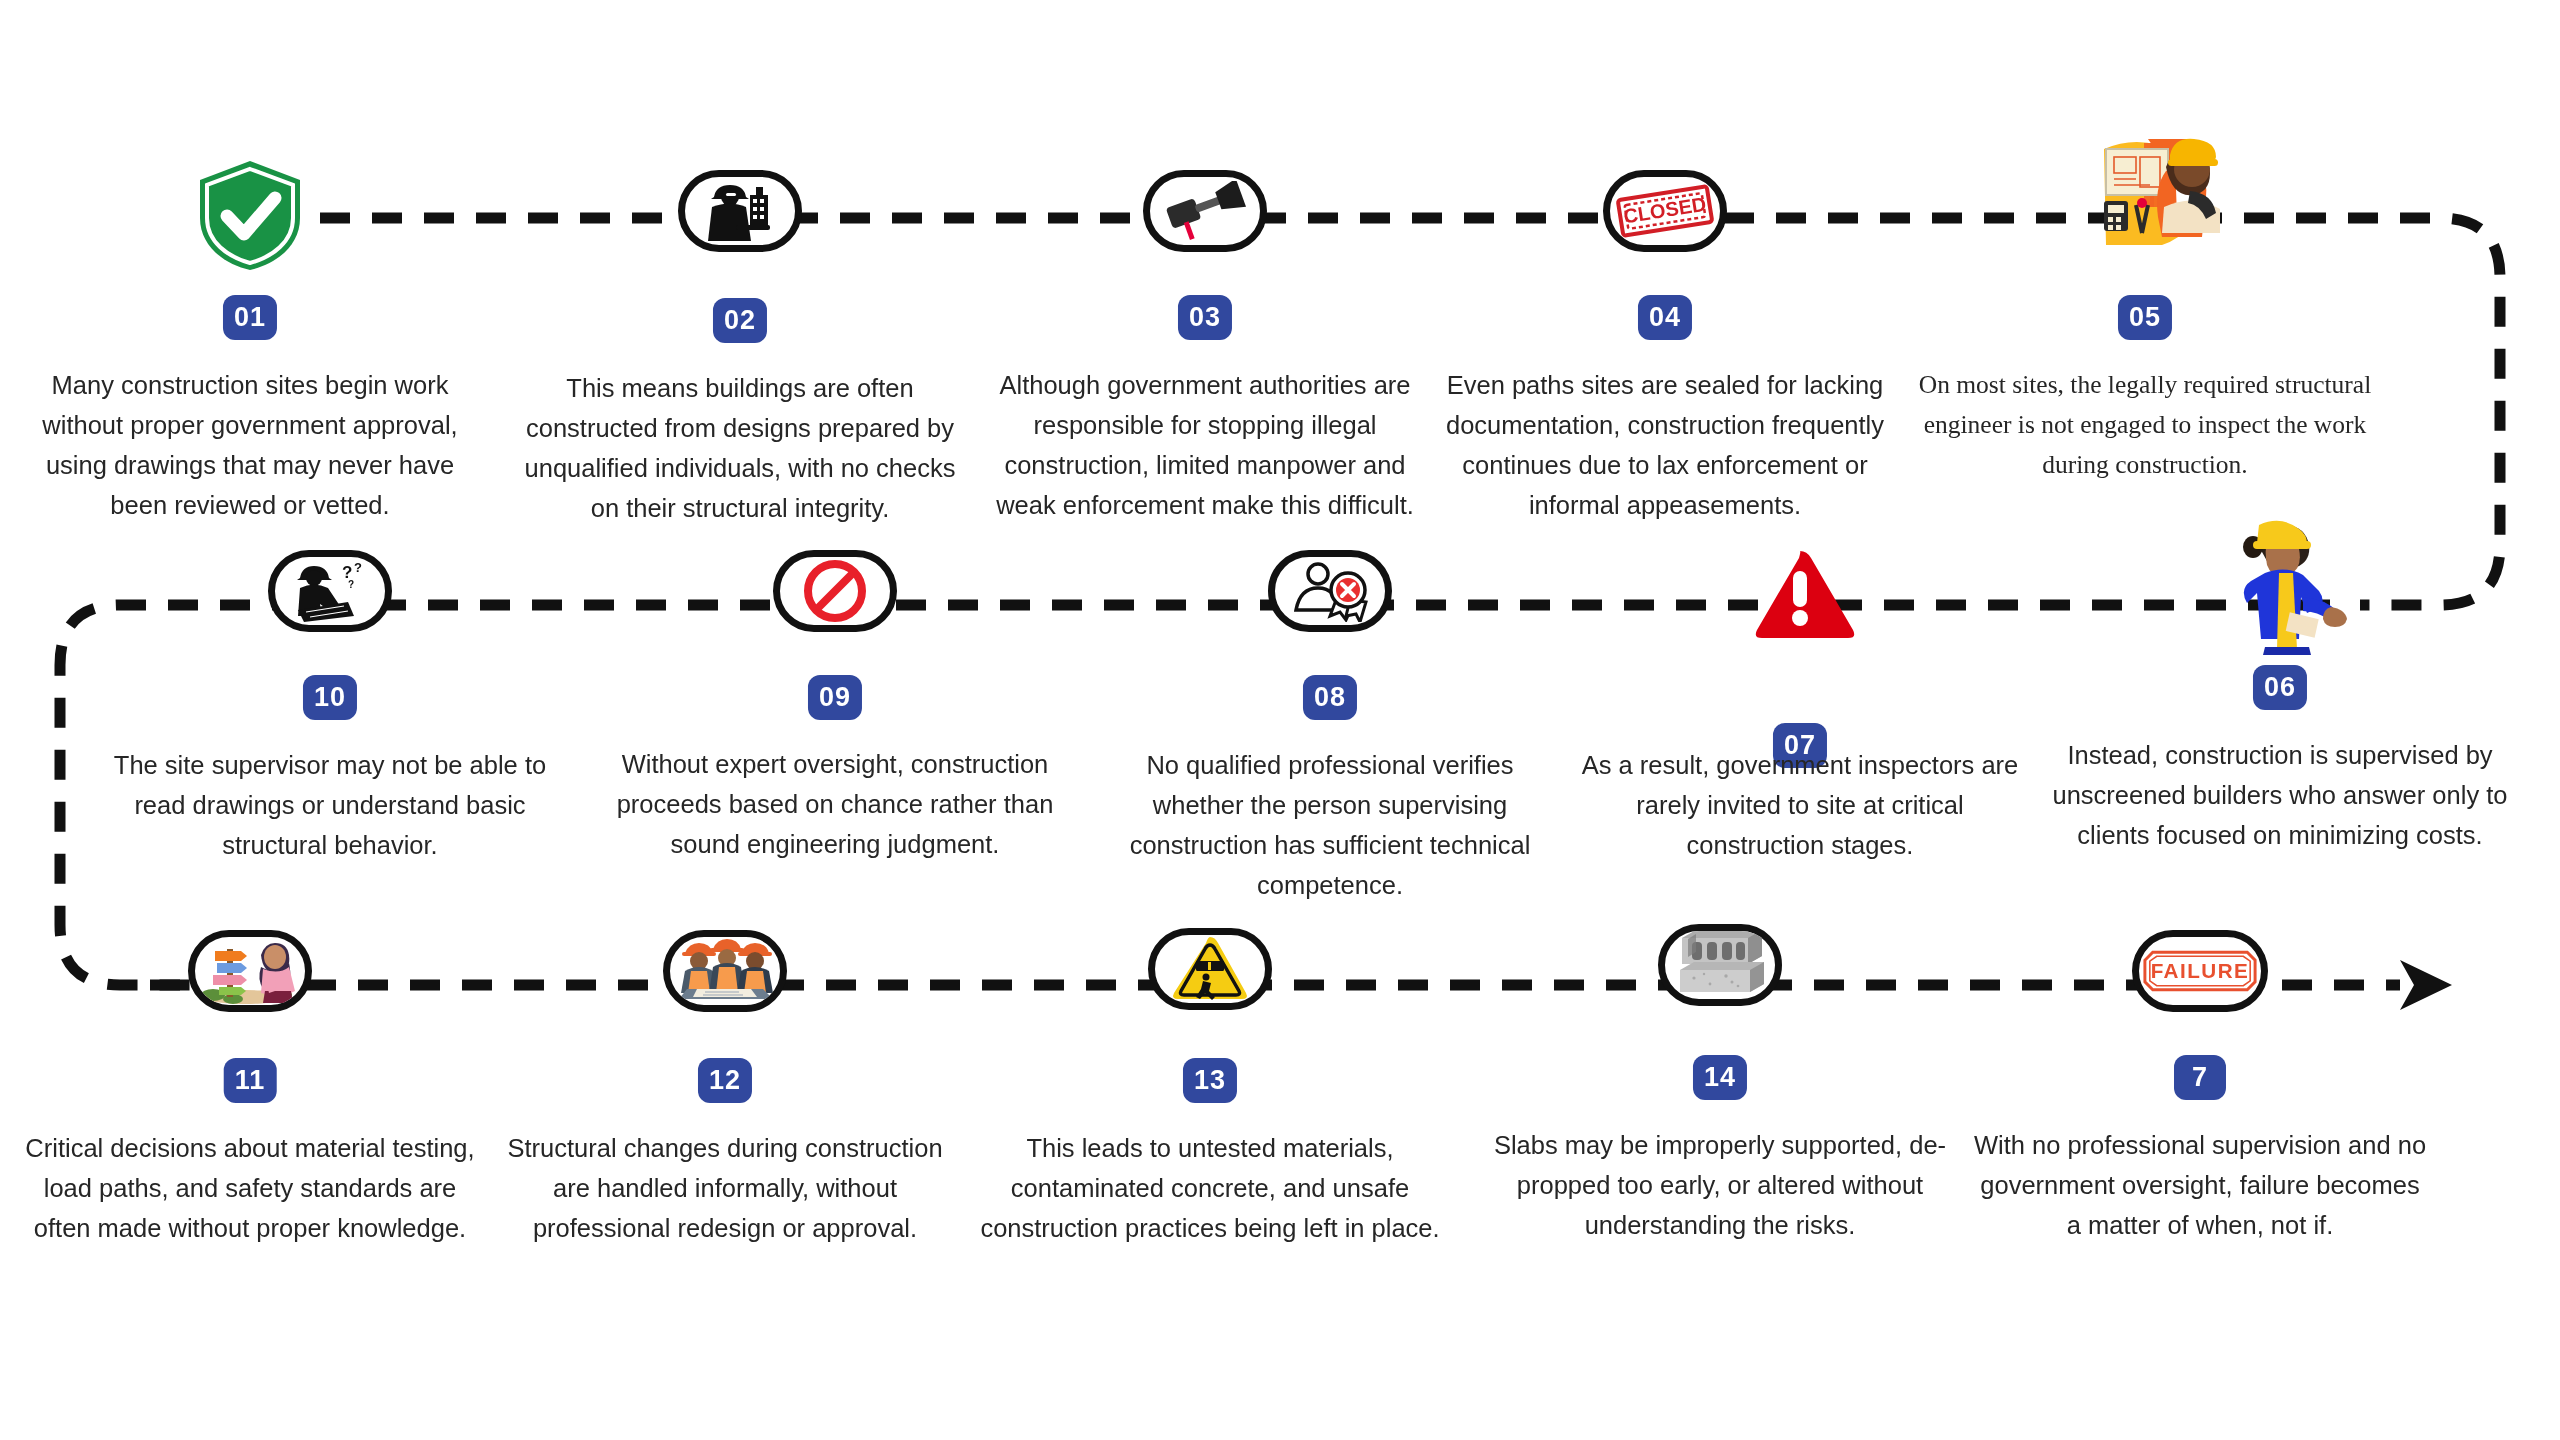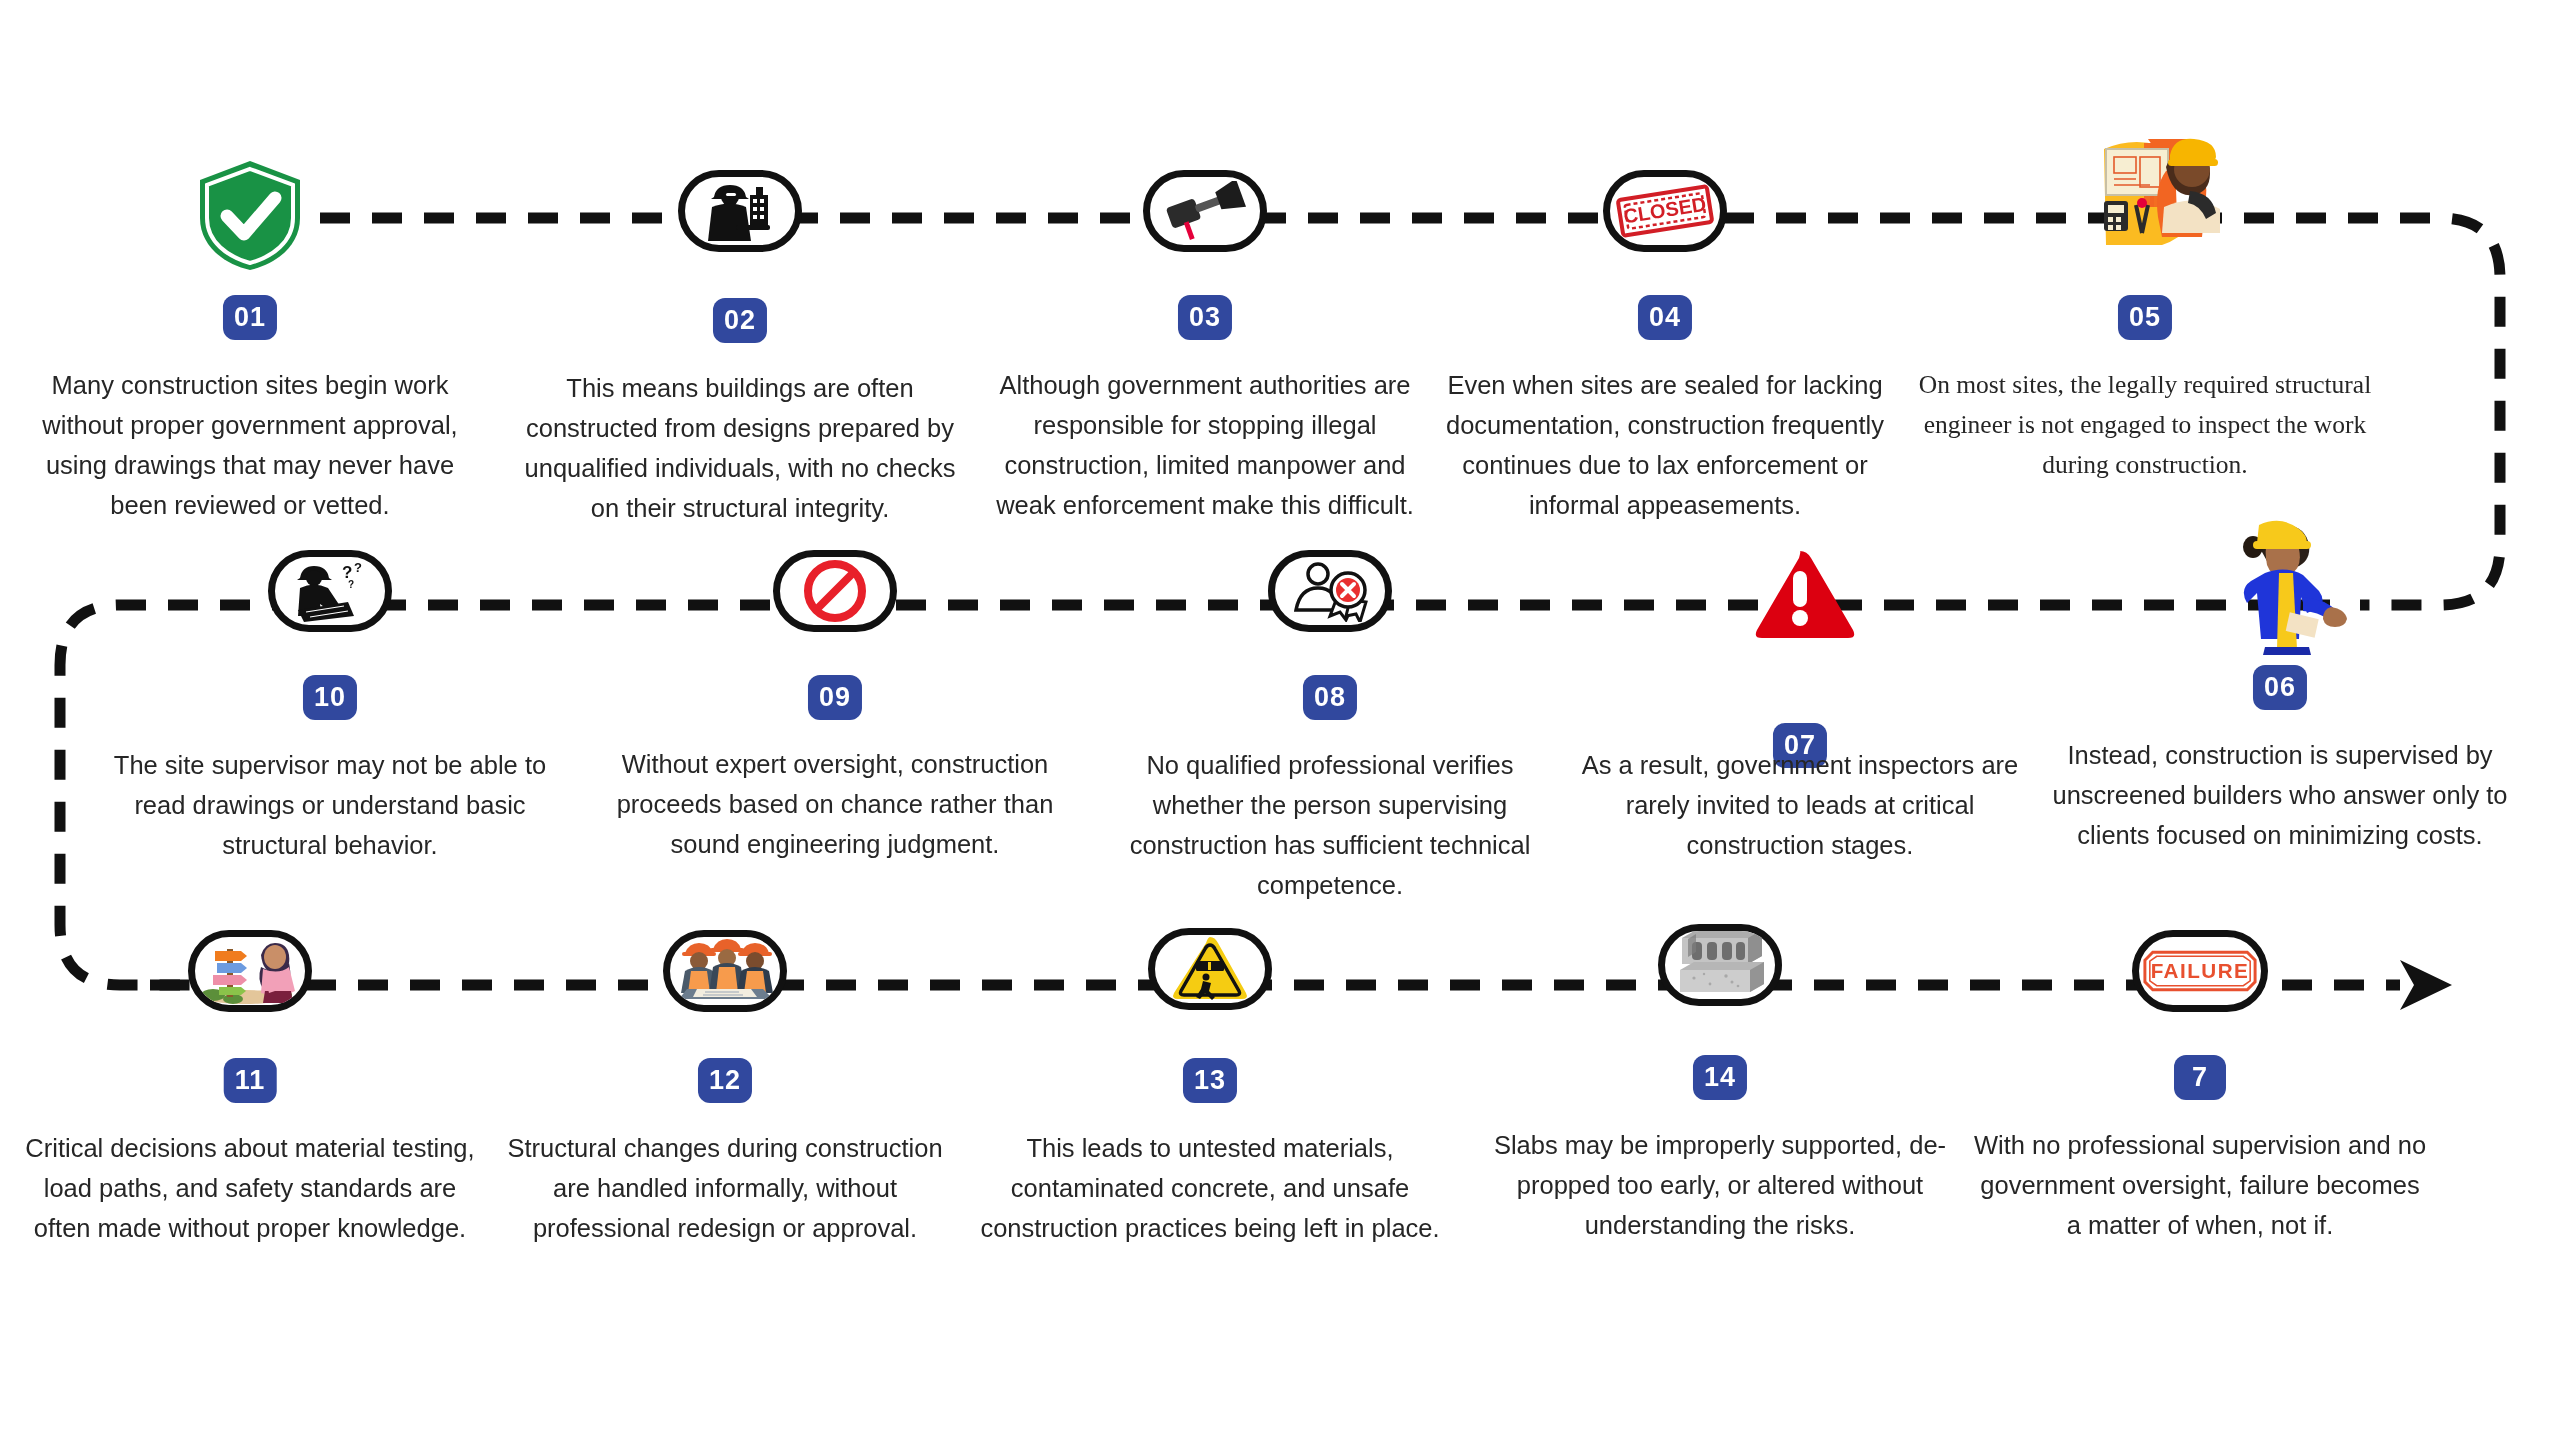--- a/index.html
+++ b/index.html
@@ -164,21 +164,21 @@
         <svg class="icon-svg" width="106" height="62" viewBox="0 0 106 62">
           <g transform="rotate(-9 53 31)">
             <rect x="8" y="13" width="90" height="36" rx="3" fill="none" stroke="#D21E26" stroke-width="4"></rect>
             <rect x="14" y="19" width="78" height="24" rx="2" fill="none" stroke="#D21E26" stroke-width="2.5" stroke-dasharray="4 3"></rect>
             <text x="53" y="37" text-anchor="middle" fill="#D21E26" font-family="Liberation Sans, sans-serif" font-size="20" font-weight="700">CLOSED</text>
           </g>
         </svg>
       </div>
     </div>
     <div class="badge" style="top:145px;">04</div>
-    <div class="caption" style="top:215px;">Even when sites are sealed for lacking documentation, construction frequently continues due to lax enforcement or informal appeasements.</div>
+    <div class="caption" style="top:215px;">Even paths sites are sealed for lacking documentation, construction frequently continues due to lax enforcement or informal appeasements.</div>
   </div>
 
   <div class="step" style="left:1915px; top:150px;">
     <div class="icon-wrap" style="top:-28px;">
       <div class="icon-bare tall">
         <svg class="icon-svg" width="150" height="132" viewBox="0 0 150 132">
           <path d="M34 28 q36-16 76 4 q22 12 20 40 q-2 40 -38 52 H36 Z" fill="#FBBB21"></path>
           <rect x="74" y="22" width="48" height="64" fill="#F26522" opacity="0.9"></rect>
           <g stroke="#F26522" stroke-width="4" fill="none">
             <path d="M82 22 L82 86 M96 22 L96 86 M110 22 L110 86 M74 40 L122 40 M74 60 L122 60"></path>
@@ -242,21 +242,21 @@
     <div class="icon-wrap" style="top:10px;">
       <div class="icon-bare">
         <svg class="icon-svg" width="116" height="100" viewBox="0 0 116 100">
           <path d="M58 6 q7 0 11 7 l42 72 q4 8 -5 8 H20 q-9 0 -5 -8 L57 13 q2 -7 1 -7 Z" fill="#DC0010"></path>
           <rect x="51" y="26" width="14" height="36" rx="7" fill="#ffffff"></rect>
           <circle cx="58" cy="73" r="8" fill="#ffffff"></circle>
         </svg>
       </div>
     </div>
     <div class="badge" style="top:145px;margin-top:48px;">07</div>
-    <div class="caption" style="top:215px;">As a result, government inspectors are rarely invited to leads at critical construction stages.</div>
+    <div class="caption" style="top:215px;">As a result, government inspectors are rarely invited to site at critical construction stages.</div>
   </div>
 
   <div class="step" style="left:1100px; top:530px;">
     <div class="icon-wrap" style="top:20px;">
       <div class="icon-pill">
         <svg class="icon-svg" width="92" height="62" viewBox="0 0 92 62">
           <circle cx="34" cy="14" r="10" fill="none" stroke="#111111" stroke-width="3.5"></circle>
           <path d="M12 50 q4-22 22-22 q18 0 22 22 Z" fill="none" stroke="#111111" stroke-width="3.5"></path>
           <path d="M52 40 l-6 16 l10 -4 l6 8 l8 -18 Z" fill="#ffffff" stroke="#111111" stroke-width="3"></path>
           <path d="M66 40 l-4 16 l10 -2 l4 8 l6 -20 Z" fill="#ffffff" stroke="#111111" stroke-width="3"></path>

